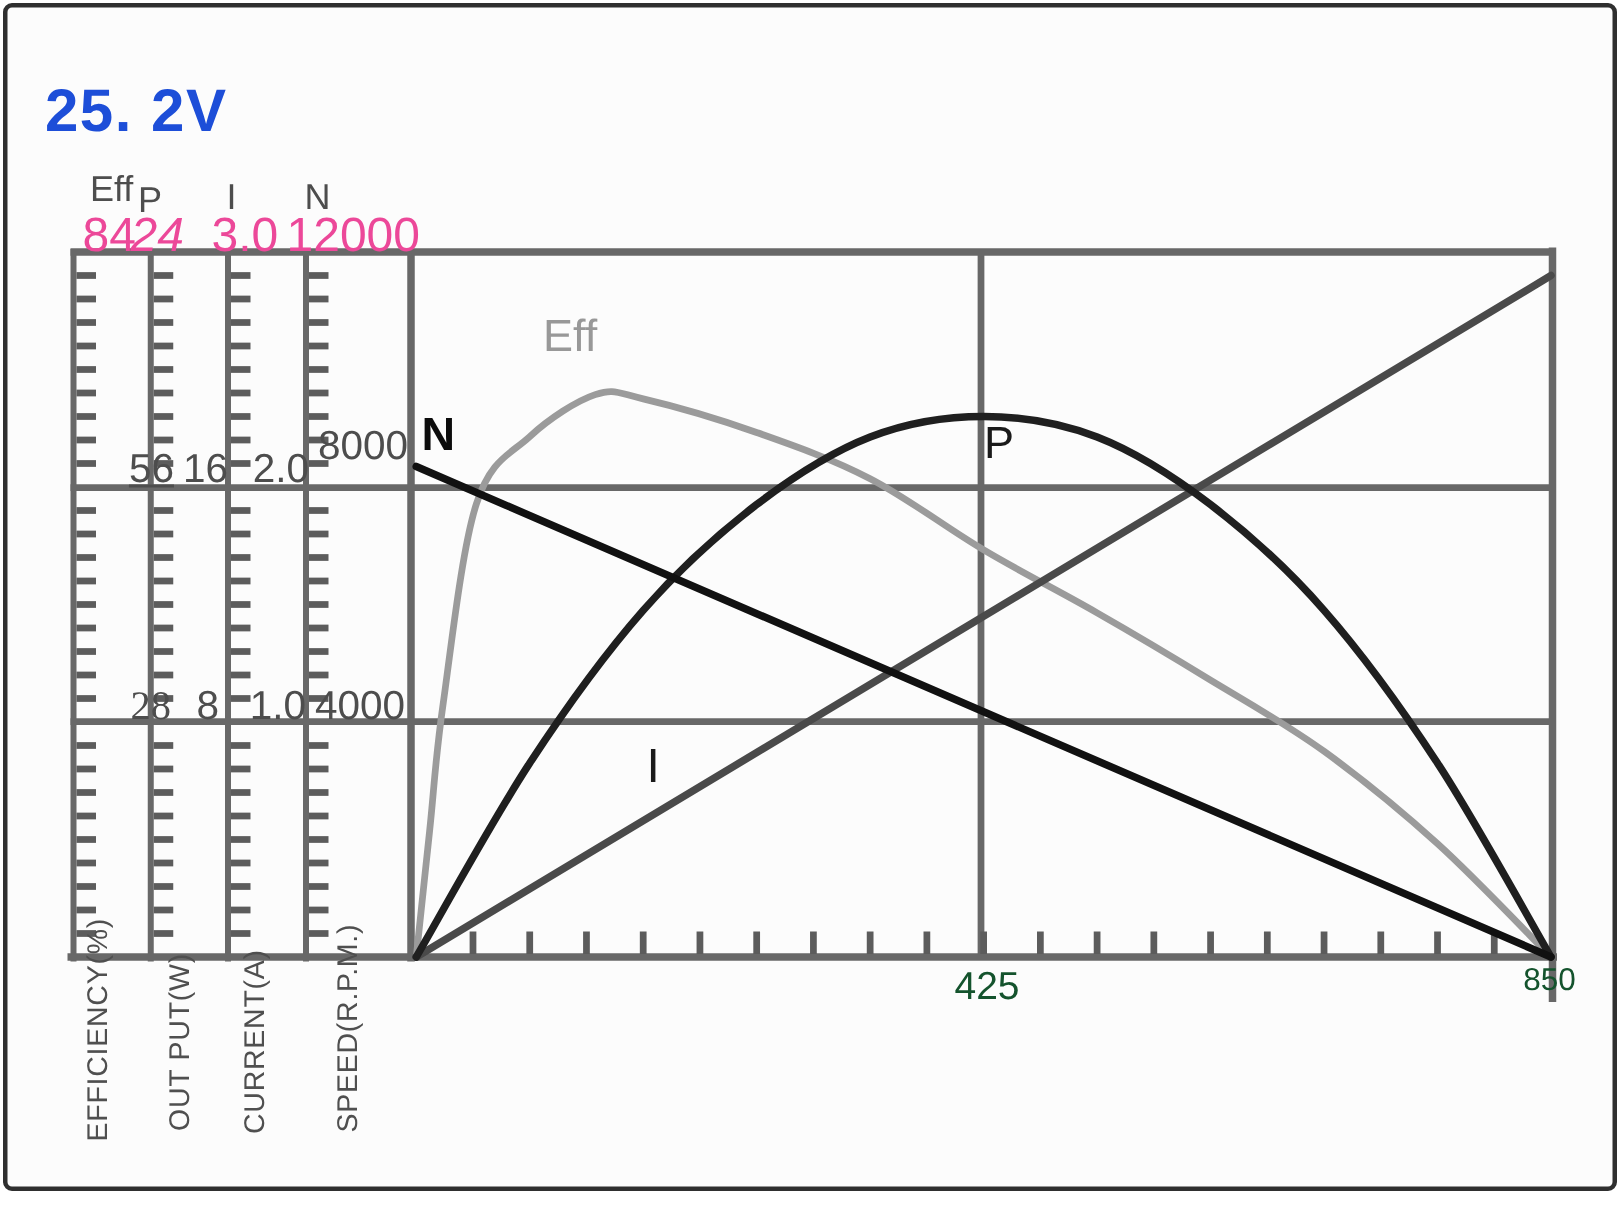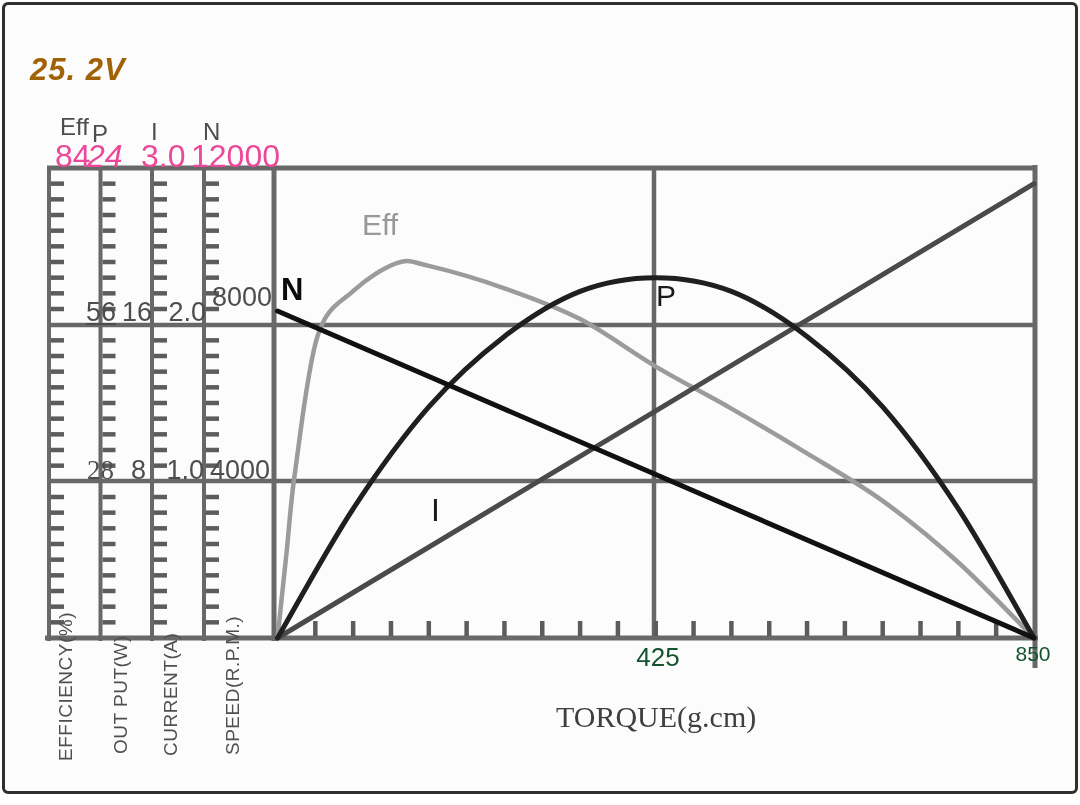--- a/index.html
+++ b/index.html
@@ -3,21 +3,21 @@
 <meta charset="utf-8">
 <style>
   html,body{margin:0;padding:0;background:#ffffff;width:1080px;height:805px;overflow:hidden;
             font-family:"Liberation Sans", sans-serif;}
   .stage{position:absolute;left:0;top:0;width:1080px;height:805px;}
   .frame{position:absolute;left:2px;top:2px;width:1076px;height:792px;box-sizing:border-box;
          border:3px solid #2f2f2f;border-radius:6px;background:#fcfcfc;}
   #chart-svg{position:absolute;left:0;top:0;pointer-events:none;}
   .lbl{position:absolute;color:#14532d;white-space:nowrap;}
   .title-model{left:30px;top:12px;font-size:31px;font-weight:700;color:#585858;letter-spacing:1px;}
-  .title-volt {left:30px;top:52px;font-size:31px;font-weight:700;color:#a16207;letter-spacing:1px;font-style:italic;}
+  .title-volt {left:30px;top:52px;font-size:40px;font-weight:700;color:#1d4ed8;letter-spacing:1px;}
   .axname{font-size:24px;color:#4d4d4d;}
   .axval{font-size:32px;color:#ec4899;}
   .eff-name{left:60px;top:113px;} .eff-top{left:55px;top:138px;}
   .p-name{left:92px;top:120px;}  .p-top{left:87px;top:138px;font-style:italic;}
   .i-name{left:151px;top:118px;} .i-top{left:141px;top:138px;}
   .n-name{left:203px;top:118px;} .n-top{left:191px;top:138px;}
   .tickrow{font-size:27px;color:#4d4d4d;text-align:right;}
   .m-eff{left:60px;top:297px;width:56px;text-decoration:underline;} .m-p{left:110px;top:297px;width:42px;}
   .m-i{left:152px;top:297px;width:54px;}  .m-n{left:198px;top:282px;width:74px;}
   .l-eff{left:60px;top:455px;width:54px;font-family:Liberation Serif, serif;} .l-p{left:104px;top:455px;width:42px;}
@@ -206,19 +206,18 @@
   <div class="lbl tickrow l-i">1.0</div>
   <div class="lbl tickrow l-n">4000</div>
 
   <div class="lbl unit u-eff">EFFICIENCY(%)</div>
   <div class="lbl unit u-p">OUT PUT(W)</div>
   <div class="lbl unit u-i">CURRENT(A)</div>
   <div class="lbl unit u-n">SPEED(R.P.M.)</div>
 
   <div class="lbl xmid">425</div>
   <div class="lbl xmax">850</div>
-  <div class="lbl xlabel">TORQUE(g.cm)</div>
 
   <div class="lbl c-eff">Eff</div>
   <div class="lbl c-n">N</div>
   <div class="lbl c-p">P</div>
   <div class="lbl c-i">I</div>
 </div>
 
 </body></html>

